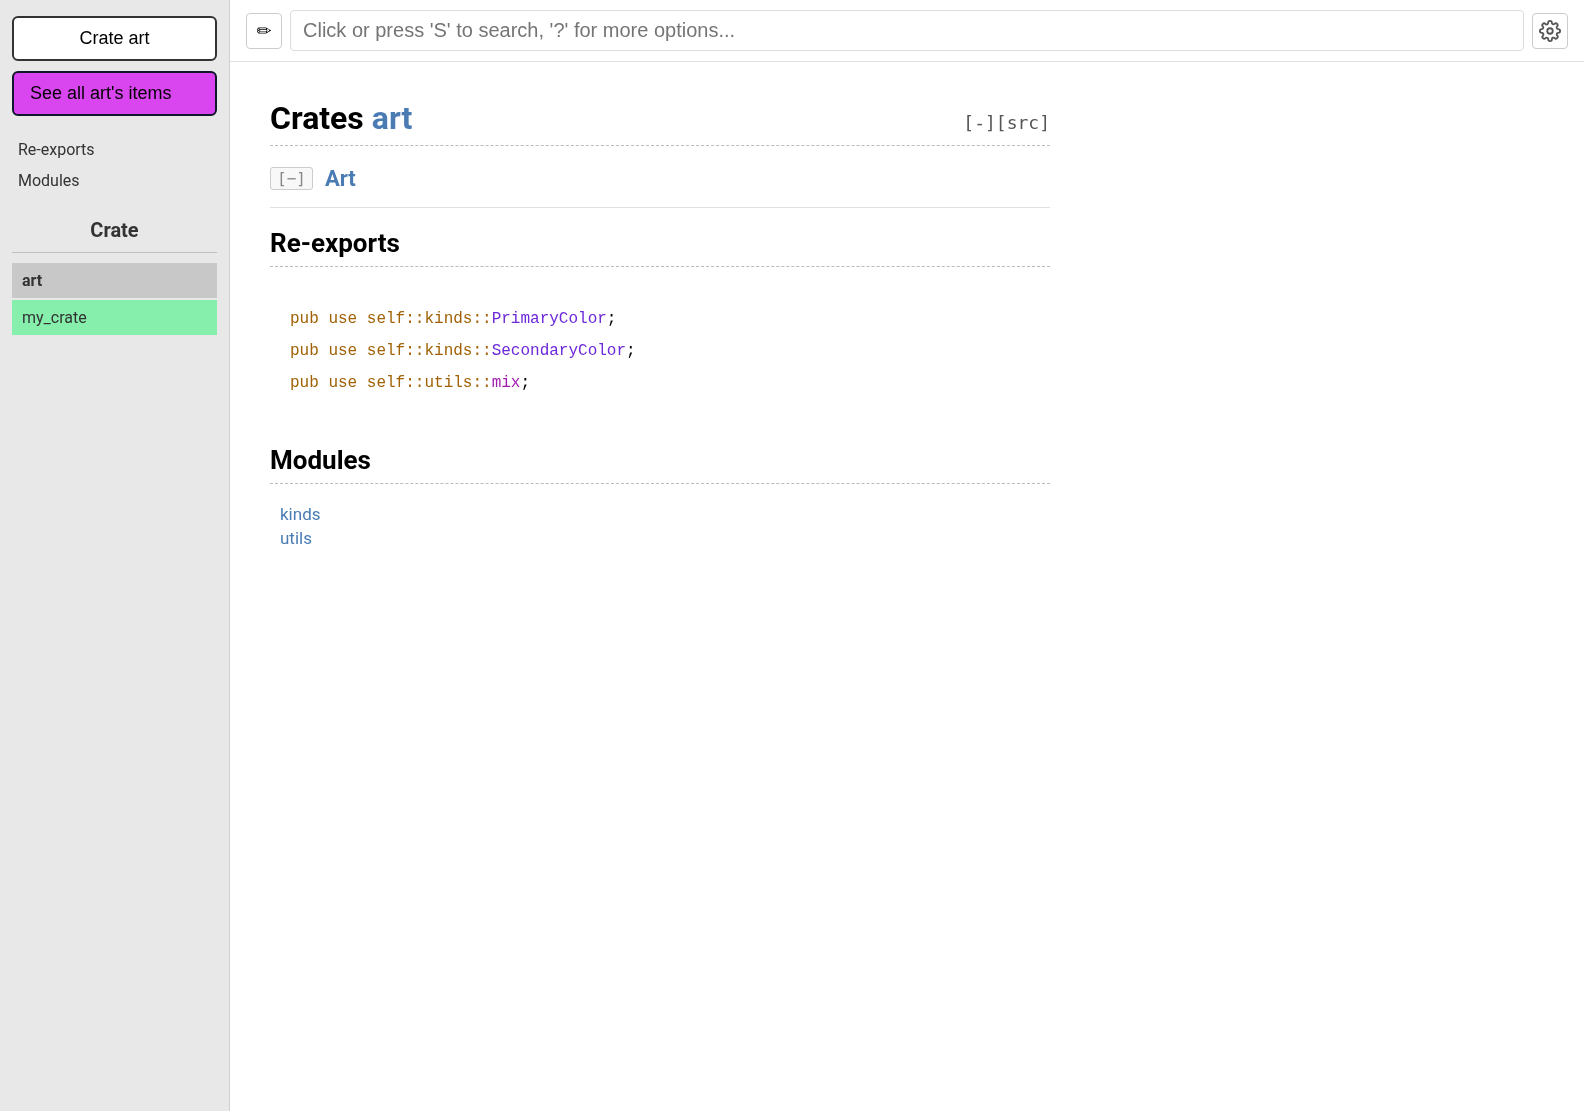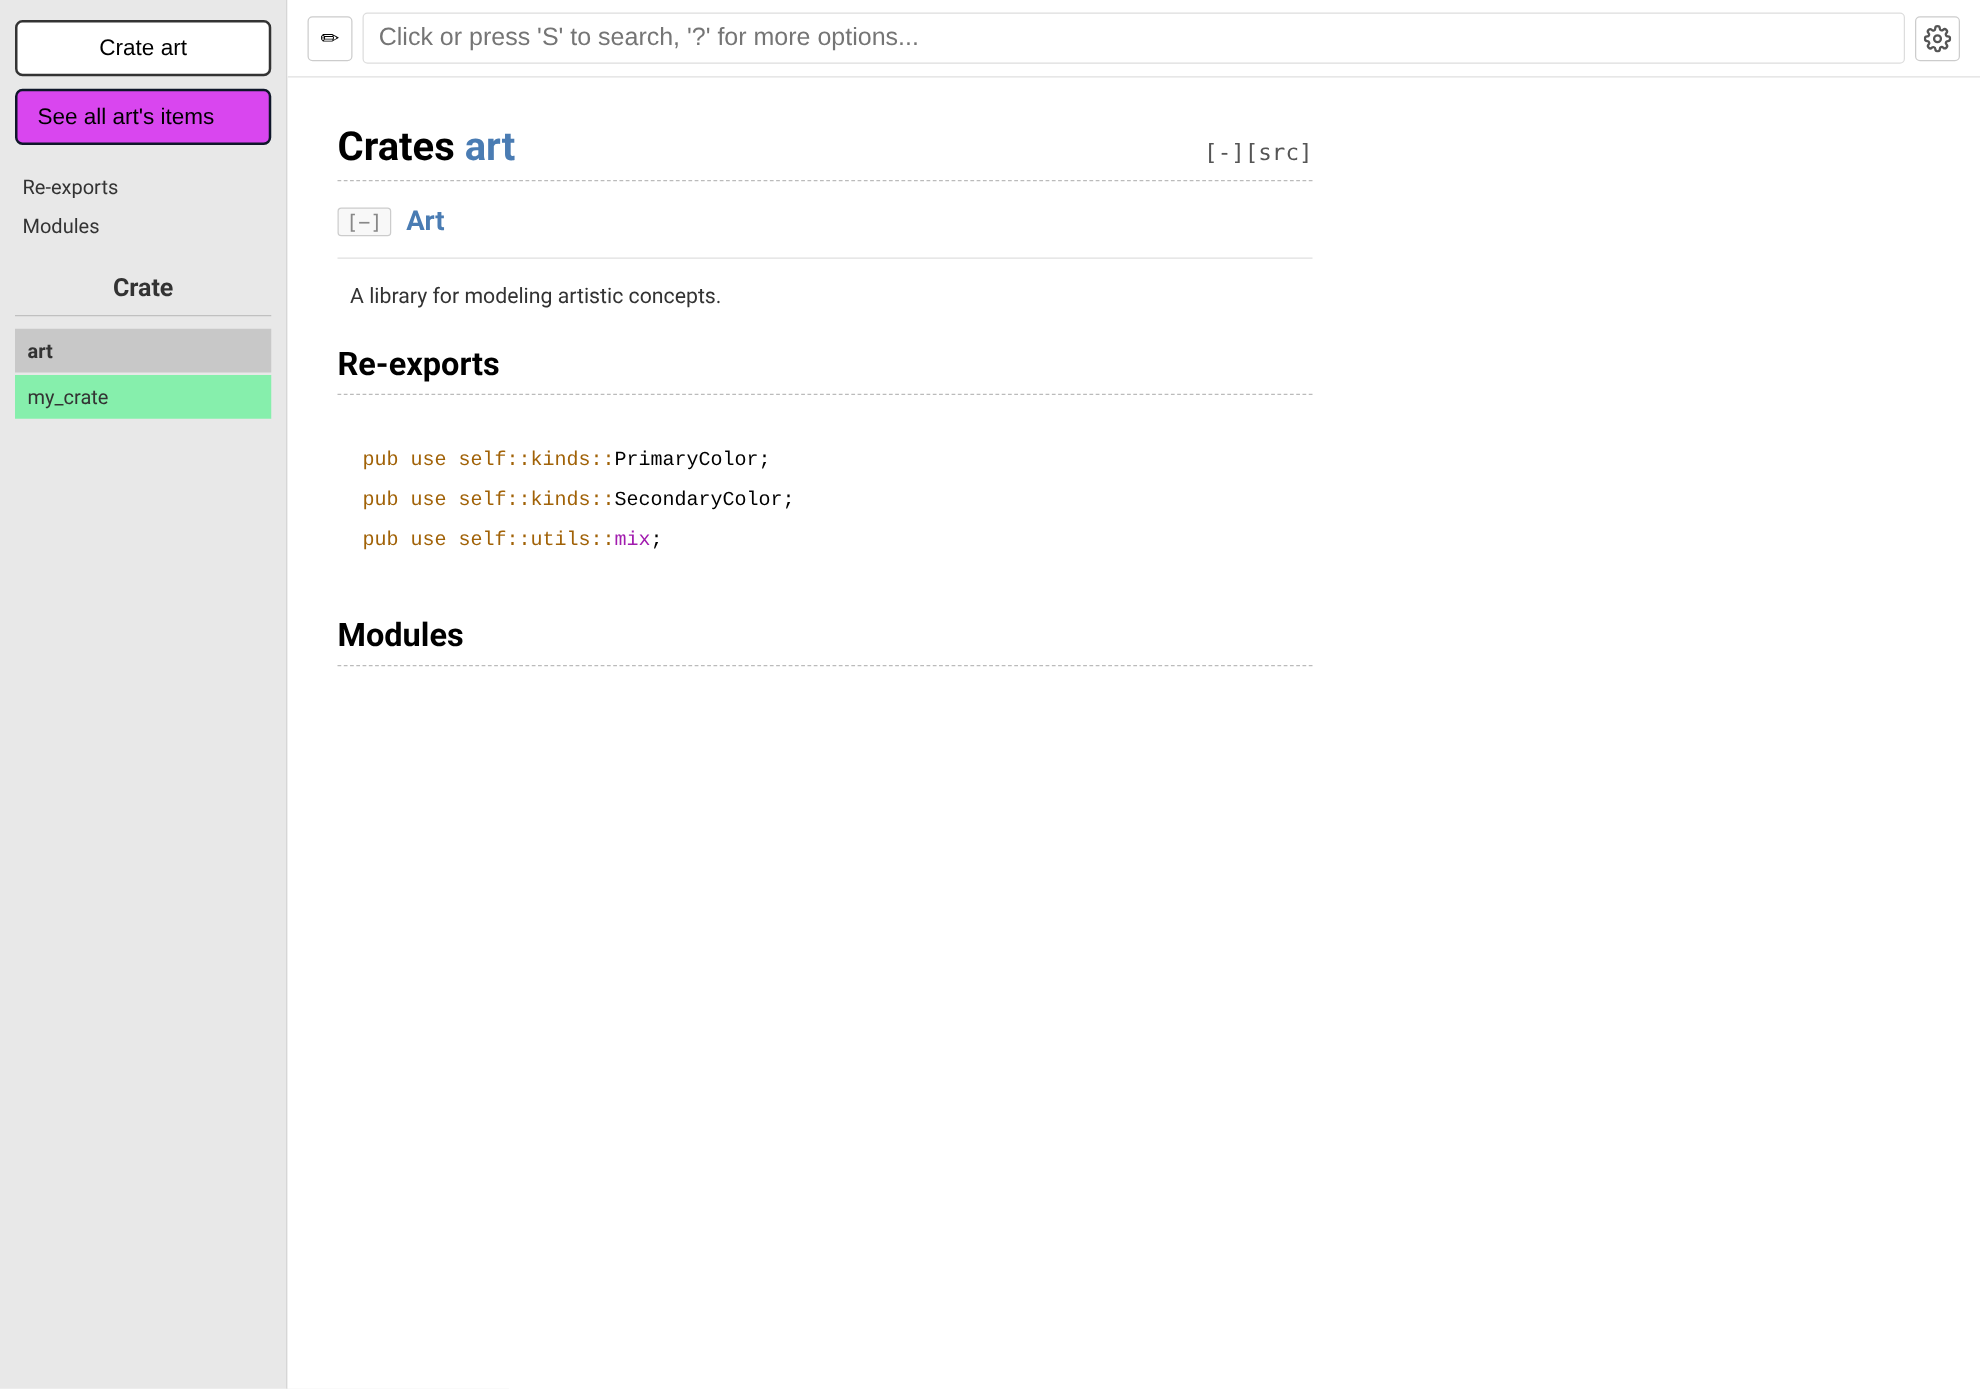--- a/index.html
+++ b/index.html
@@ -242,21 +242,21 @@
     .code-block {
       font-family: 'Courier New', Courier, monospace;
       font-size: 16px;
       background: white;
       padding: 16px 20px;
       margin-bottom: 30px;
       line-height: 2;
     }
 
     .code-keyword { color: #a16207; }
-    .code-link-green { color: #000000; text-align: center; }
+    .code-link-green { color: #6d28d9; text-align: center; }
     .code-link-orange { color: #a21caf; }
 
     .modules-list {
       display: flex;
       flex-direction: column;
       gap: 4px;
       padding-left: 10px;
     }
 
     .module-list-link {
@@ -317,35 +317,38 @@
 
     <hr class="section-divider">
 
     <div class="module-collapse-row">
       <span class="collapse-btn">[−]</span>
       <a class="module-link">Art</a>
     </div>
 
     <hr class="module-divider">
 
-    <p class="description">A library for modeling artistic concepts.</p>
 
     <h2 class="section-heading">Re-exports</h2>
     <hr class="section-divider">
 
     <div class="code-block">
       <div>
         <span class="code-keyword">pub use self::kinds::</span><a class="code-link-green">PrimaryColor</a><span>;</span>
       </div>
       <div>
         <span class="code-keyword">pub use self::kinds::</span><a class="code-link-green">SecondaryColor</a><span>;</span>
       </div>
       <div>
         <span class="code-keyword">pub use self::utils::</span><a class="code-link-orange">mix</a><span>;</span>
       </div>
     </div>
 
     <h2 class="section-heading">Modules</h2>
     <hr class="section-divider">
 
+    <div class="modules-list">
+      <a class="module-list-link">kinds</a>
+      <a class="module-list-link">utils</a>
+    </div>
 
   </div>
 </div>
 
 </body></html>

